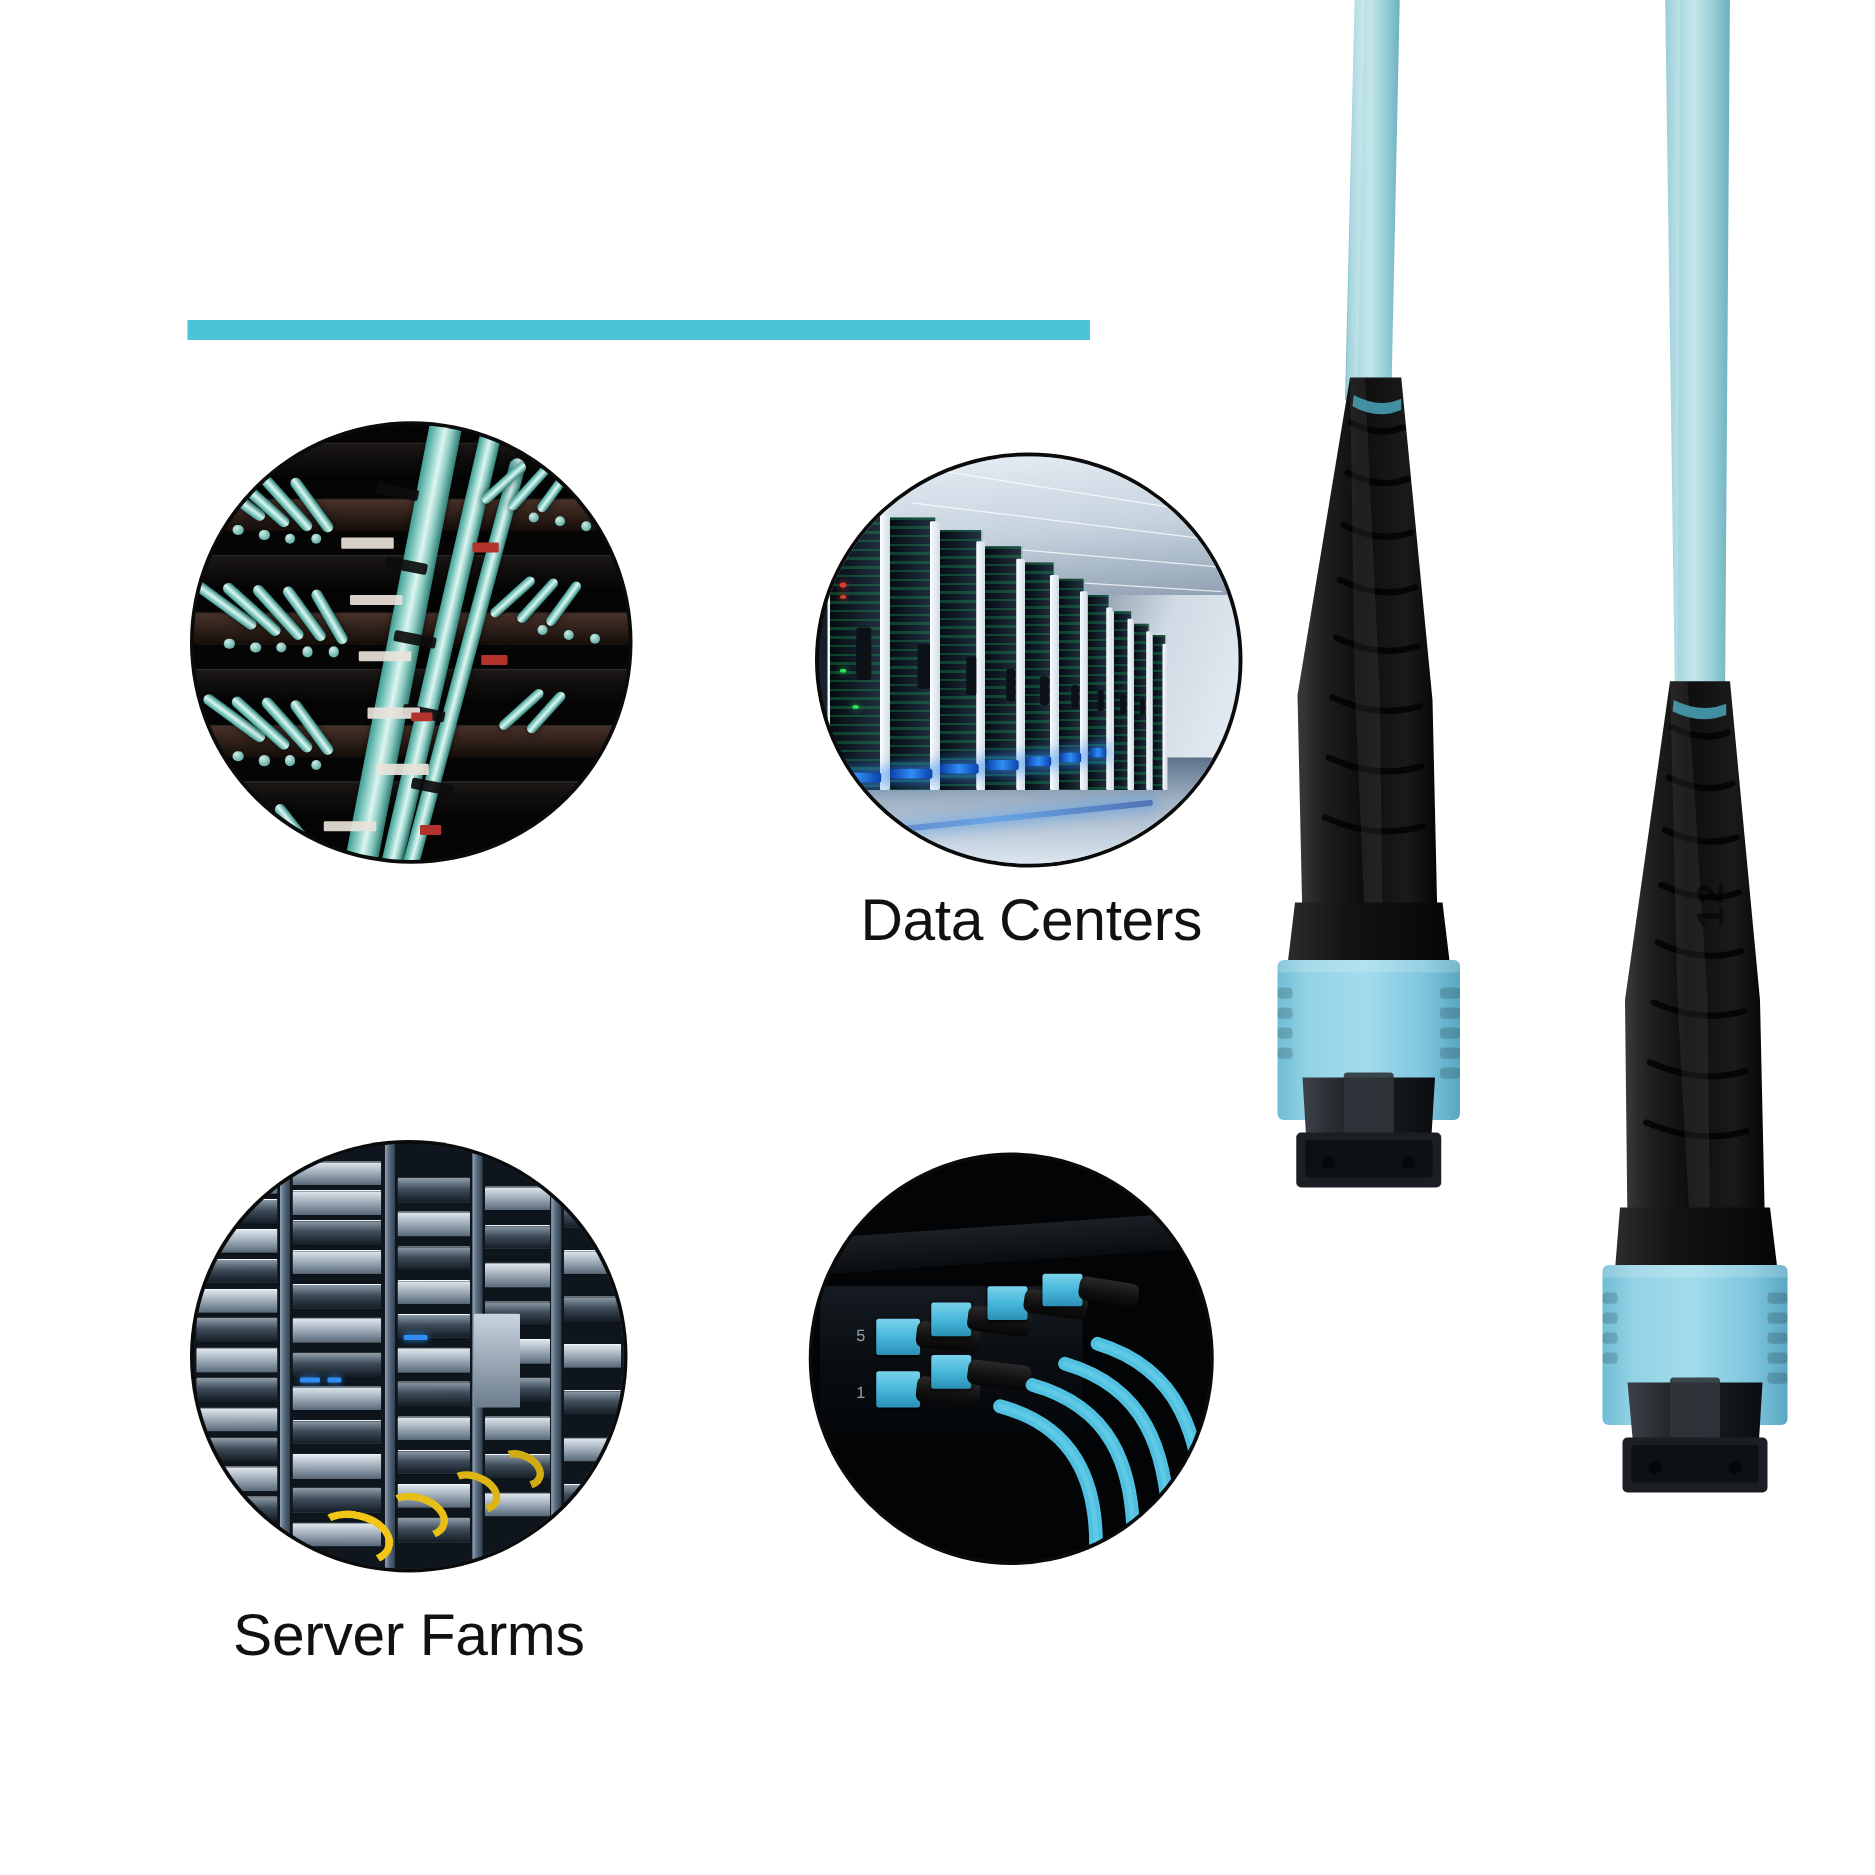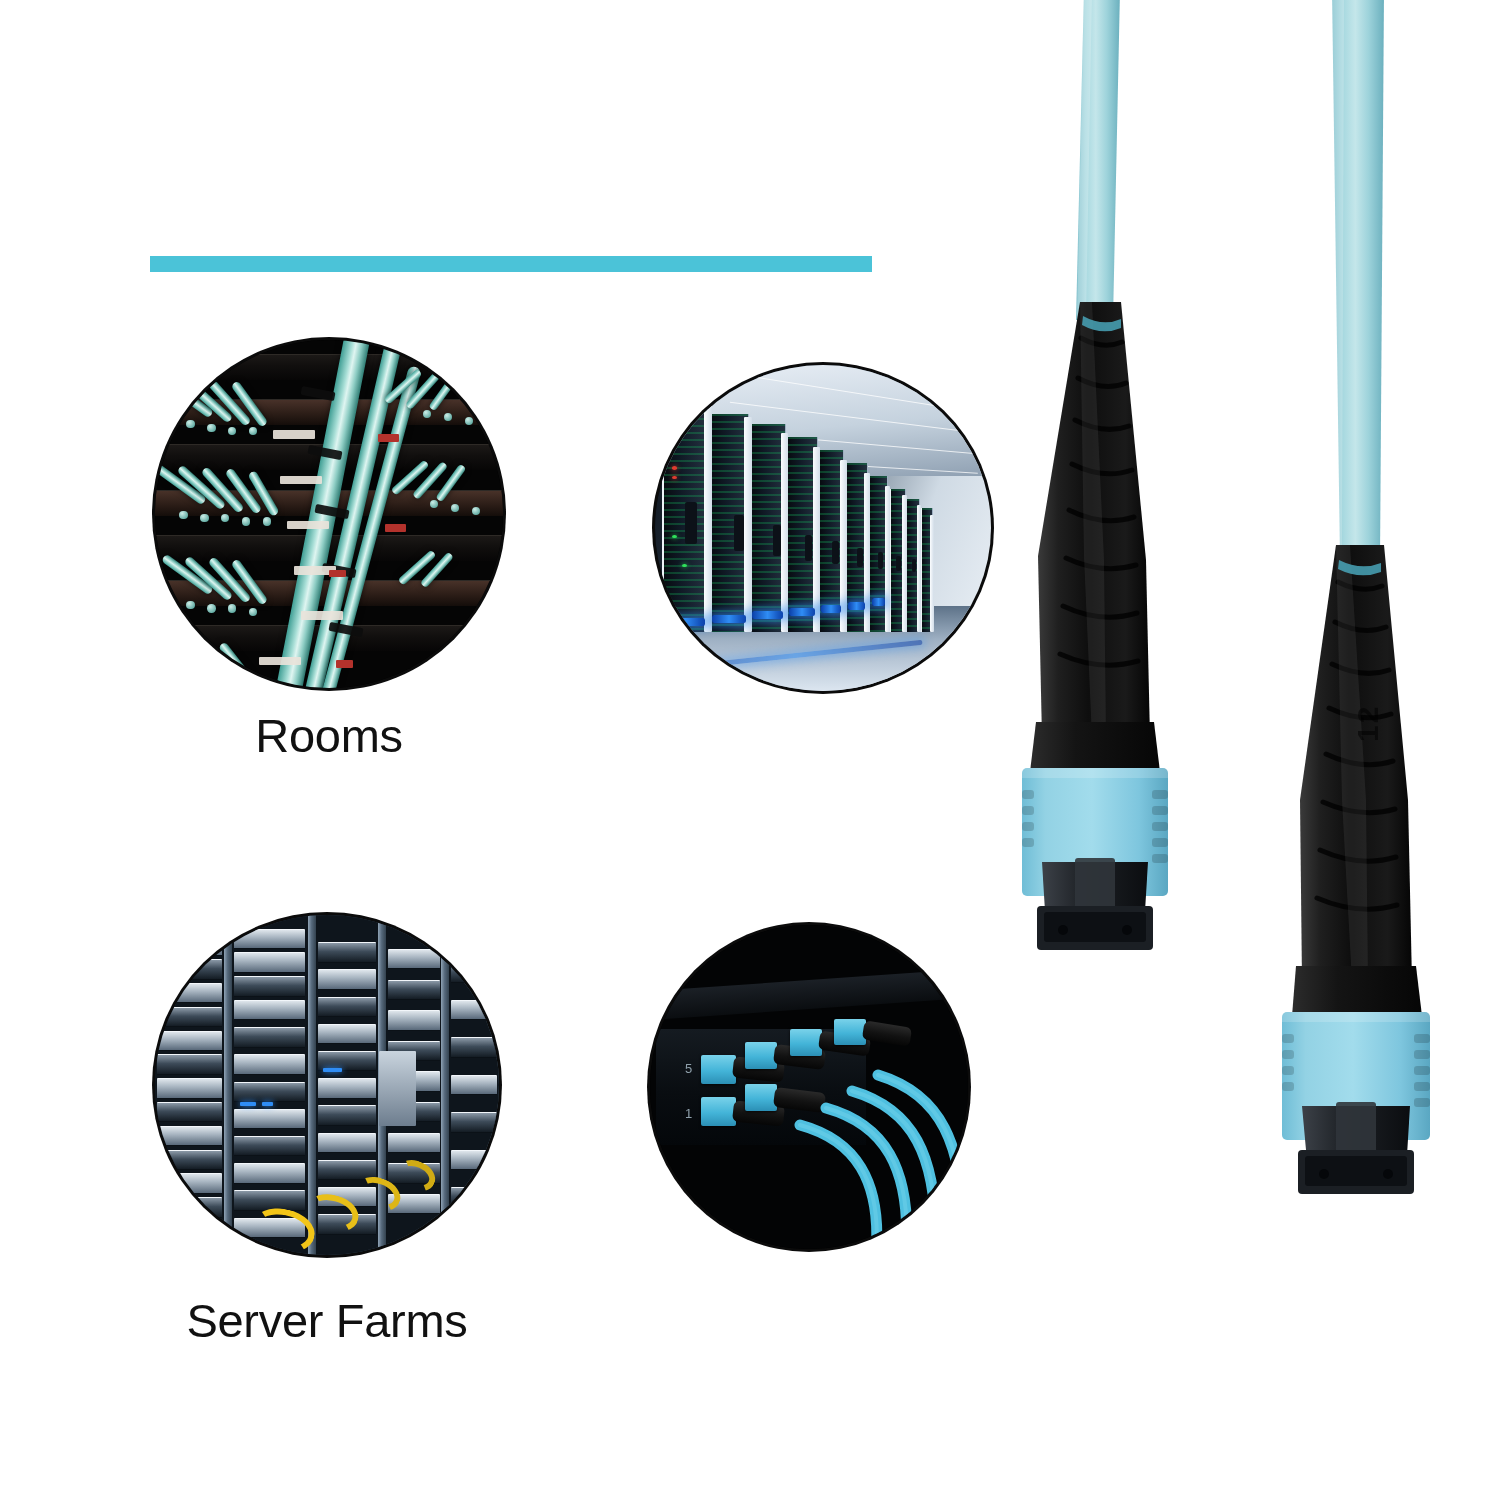--- a/index.html
+++ b/index.html
@@ -201,21 +201,20 @@
         <div class="lbl" style="left:40%;top:65%;width:12%;"></div>
         <div class="lbl" style="left:42%;top:78%;width:12%;"></div>
         <div class="lbl" style="left:30%;top:91%;width:12%;"></div>
         <div class="lblr" style="left:64%;top:27%;width:6%;"></div>
         <div class="lblr" style="left:66%;top:53%;width:6%;"></div>
         <div class="lblr" style="left:50%;top:66%;width:5%;"></div>
         <div class="lblr" style="left:52%;top:92%;width:5%;"></div>
       </div>
     </div>
     <div class="cap" style="left:-22px;top:365px;width:392px;">
-      <div>Rooms</div>
     </div>
   </div>
 
   <div class="cell" style="left:655px;top:365px;width:340px;height:480px;">
     <div class="circle" style="width:336px;height:326px;">
       <div class="p2">
         <div class="ceil"></div>
         <div class="ceilline" style="left:18%;top:8%;width:78%;transform:rotate(9deg);"></div>
         <div class="ceilline" style="left:22%;top:16%;width:74%;transform:rotate(7deg);"></div>
         <div class="ceilline" style="left:26%;top:24%;width:70%;transform:rotate(5deg);"></div>
@@ -281,20 +280,23 @@
         <div class="blue" style="left:49.5%;bottom:24%;width:6%;"></div>
         <div class="blue" style="left:57.5%;bottom:25%;width:5%;"></div>
         <div class="blue" style="left:64.5%;bottom:26%;width:4%;"></div>
         <div class="blue" style="left:4%;bottom:10%;width:76%;height:1.6%;opacity:.55;transform:rotate(-6deg);"></div>
 
         <div class="redled" style="left:5%;top:31%;"></div>
         <div class="redled" style="left:5%;top:34%;"></div>
         <div class="grnled" style="left:5%;top:52%;"></div>
         <div class="grnled" style="left:8%;top:61%;"></div>
       </div>
+    </div>
+    <div class="cap" style="left:-22px;top:340px;width:384px;">
+      <div>Data Centers</div>
     </div>
   </div>
 
   <div class="cell" style="left:155px;top:915px;width:348px;height:460px;">
     <div class="circle" style="width:344px;height:340px;">
       <div class="p3">
         <div class="bay" style="left:0%;top:0;width:20%;height:100%;">
           <div class="u" style="top:6%;"></div>
           <div class="u udark" style="top:13%;"></div>
           <div class="u" style="top:20%;"></div>
@@ -374,21 +376,21 @@
         <div class="ycoil" style="left:28%;bottom:1%;width:15%;height:9%;
              border-color:#f2c518 #f2c518 transparent transparent;transform:rotate(12deg);"></div>
         <div class="ycoil" style="left:44%;bottom:7%;width:12%;height:7%;
              border-color:#e8bf18 #e8bf18 transparent transparent;transform:rotate(16deg);"></div>
         <div class="ycoil" style="left:58%;bottom:13%;width:10%;height:6%;
              border-color:#ddb616 #ddb616 transparent transparent;transform:rotate(20deg);"></div>
         <div class="ycoil" style="left:70%;bottom:19%;width:8%;height:5%;
              border-color:#d0ab14 #d0ab14 transparent transparent;transform:rotate(24deg);"></div>
       </div>
     </div>
-    <div class="cap" style="left:-30px;top:375px;width:404px;">
+    <div class="cap" style="left:-30px;top:362px;width:404px;">
       <div>Server Farms</div>
     </div>
   </div>
 
   <div class="cell" style="left:650px;top:925px;width:320px;height:500px;">
     <div class="circle" style="width:318px;height:324px;">
       <div class="p4">
         <div class="shelfTop"></div>
         <div class="panel" style="left:2%;top:32%;width:66%;height:36%;
              background:linear-gradient(180deg,#151b21 0%,#090d11 55%,#04070a 100%);"></div>

